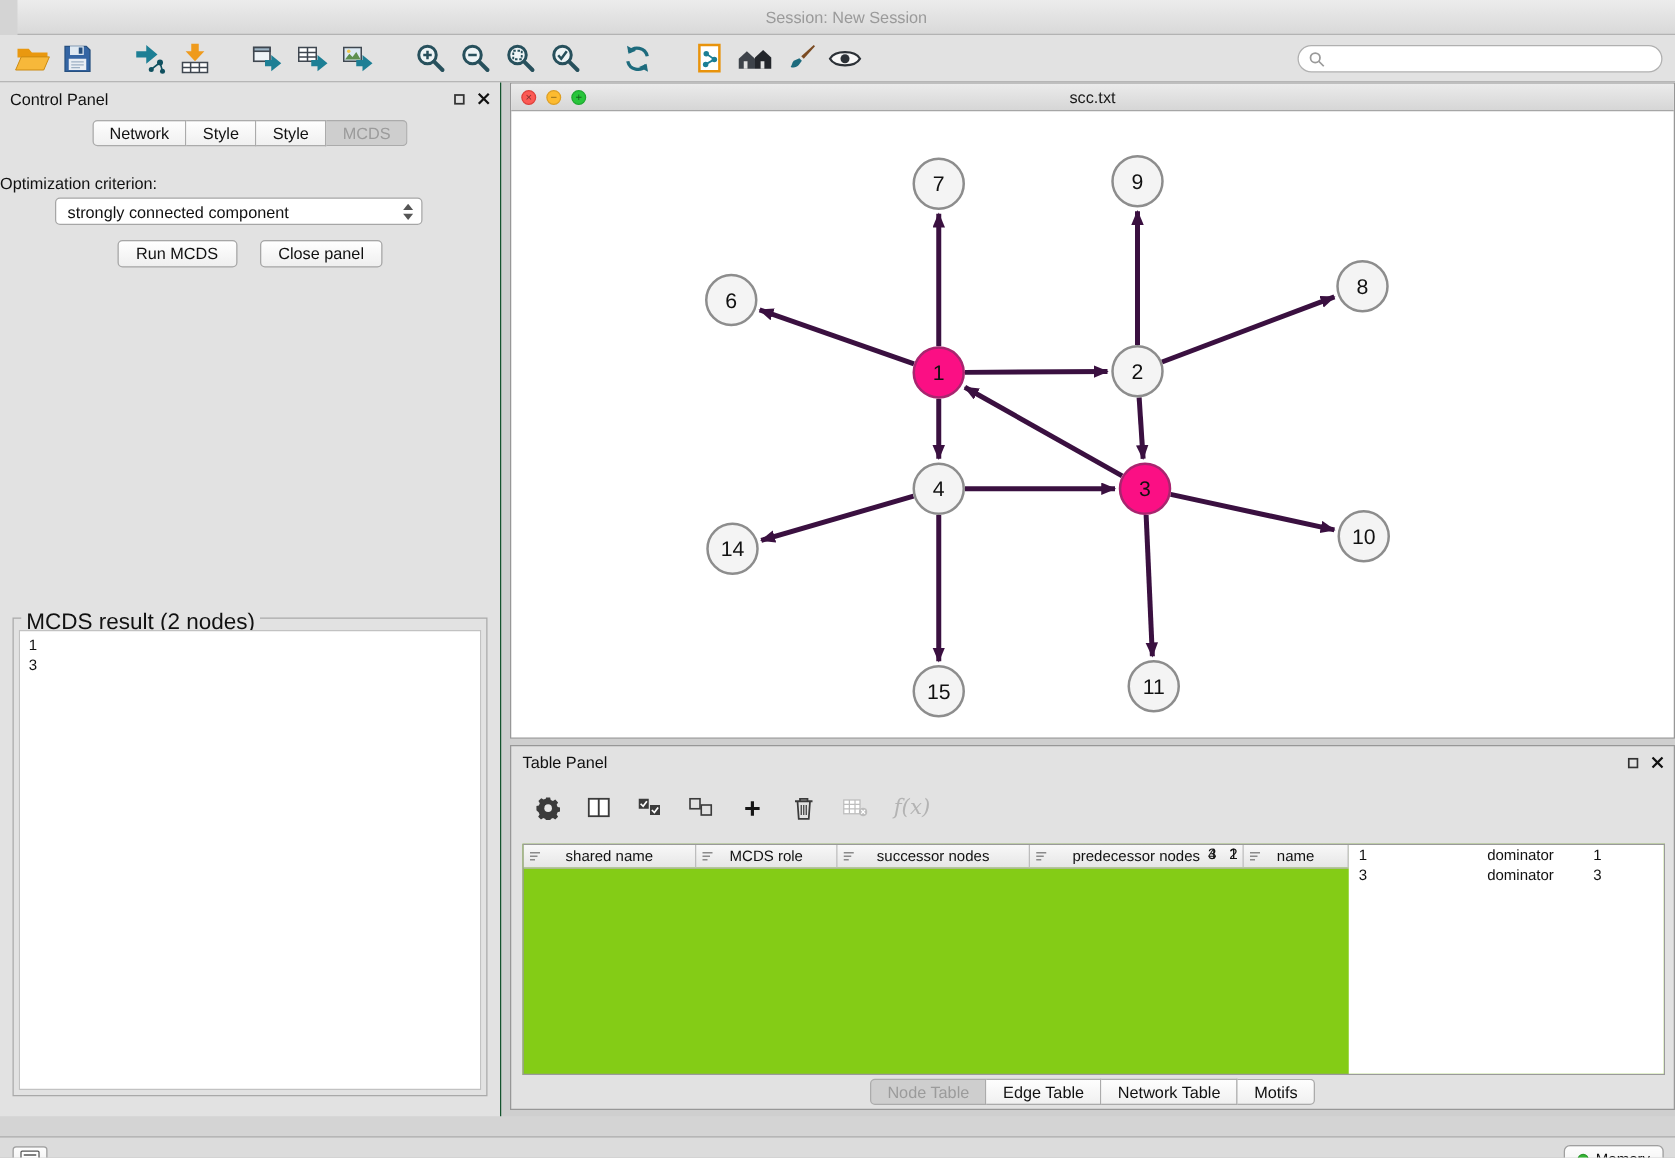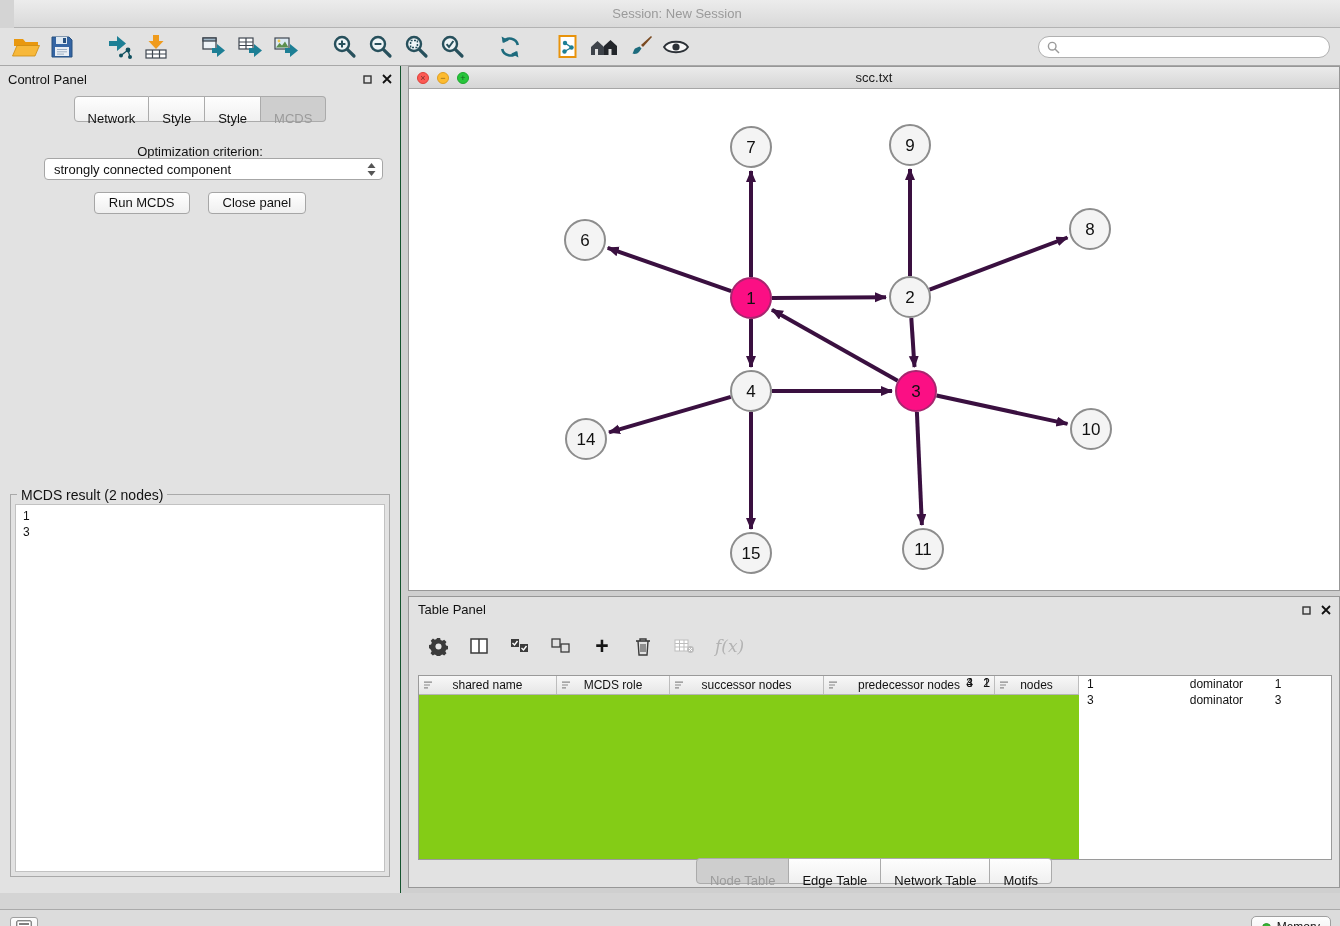--- a/index.html
+++ b/index.html
@@ -14,31 +14,31 @@
   .g{margin-left:22px}
   .searchbox{position:absolute;right:10px;top:8px;width:292px;height:22px;background:#fff;border:1px solid #b0b0b0;border-radius:11px;display:flex;align-items:center;padding:0 8px;gap:5px}
   .searchbox input{border:none;outline:none;flex:1;font-size:12px;background:transparent;font-family:inherit}
 
   .main{position:absolute;top:66px;left:0;right:0;bottom:33px;background:#cfcfcf}
 
   .control-panel{position:absolute;left:0;top:0;bottom:0;width:401px;background:#e2e2e2;border-right:1px solid #14532d}
   .cp-header{position:relative;height:26px;display:flex;align-items:center;padding:0 8px}
   .panel-icons{position:absolute;right:8px;top:0;height:26px;display:flex;align-items:center;gap:10px}
   .seg-tabs{display:flex;justify-content:center;margin-top:4px}
-  .seg-tab{height:21px;line-height:19px;padding:12px 13px;background:linear-gradient(#fefefe,#f0f0f0);border:1px solid #ababab;border-left:none;font-size:13px}
+  .seg-tab{height:21px;line-height:19px;padding:0 13px;background:linear-gradient(#fefefe,#f0f0f0);border:1px solid #ababab;border-left:none;font-size:13px}
   .seg-tab:first-child{border-left:1px solid #ababab;border-radius:4px 0 0 4px}
   .seg-tab:last-child{border-radius:0 4px 4px 0}
   .seg-tab.active{background:#cecece;color:#9b9b9b}
-  .cp-label{margin-top:22px;text-align:center}
-  .dropdown{position:absolute;left:44px;top:92px;width:339px;height:22px;background:#fff;border:1px solid #a6a6a6;border-radius:4px;display:flex;align-items:center;padding:0 22px 0 9px}
+  .cp-label{margin-top:22px;}
+  .dropdown{position:absolute;left:44px;top:92px;width:294px;height:22px;background:#fff;border:1px solid #a6a6a6;border-radius:4px;display:flex;align-items:center;padding:0 22px 0 9px}
   .dropdown .stepper{position:absolute;right:6px;top:4px}
   .btn-row{position:absolute;top:126px;left:0;width:100%;display:flex;justify-content:center;gap:18px}
   .btn{height:22px;line-height:20px;padding:0 14px;background:linear-gradient(#fff,#efefef);border:1px solid #a6a6a6;border-radius:4px}
   .groupbox{position:absolute;left:10px;right:10px;top:428px;bottom:16px;border:1px solid #a9a9a9}
-  .legend{position:absolute;top:-8px;left:6px;background:#e2e2e2;padding:0 4px;font-size:14px}
+  .legend{position:absolute;top:-8px;left:6px;background:#e2e2e2;padding:0 4px;font-size:18px}
   .result-list{position:absolute;left:4px;right:4px;top:9px;bottom:4px;background:#fff;border:1px solid #c2c2c2;padding:3px 7px;font-size:12px;line-height:16px;overflow:hidden}
 
   .right{position:absolute;left:408px;right:0;top:0;bottom:0}
   .net-window{position:absolute;left:0;right:0;top:0;height:525px;border:1px solid #979797;background:#fff}
   .net-titlebar{height:22px;background:linear-gradient(#ebebeb,#d6d6d6);border-bottom:1px solid #a6a6a6;position:relative;display:flex;align-items:center;justify-content:center;color:#1a1a1a}
   .tls{position:absolute;left:8px;top:0;height:22px;display:flex;align-items:center;gap:8px}
   .tl{width:12px;height:12px;border-radius:50%;display:flex;align-items:center;justify-content:center;font-size:9px;line-height:1;color:rgba(0,0,0,.5)}
   .tl.red{background:#fc5a54;border:1px solid #dd3f39}
   .tl.yellow{background:#fdbb2f;border:1px solid #de9f23}
   .tl.green{background:#28c53b;border:1px solid #1da72f}
@@ -406,21 +406,21 @@
               <div class="th" style="width: 171px;">
                 <svg class="sort-ic" width="10" height="10" viewBox="0 0 10 10">
                   <path d="M1 2.2h8M1 5h6M1 7.8h4" stroke="#8a8a8a" stroke-width="1.2"></path>
                 </svg>
                 <span class="th-label">predecessor nodes</span>
               </div>
               <div class="th" style="width: 84px;">
                 <svg class="sort-ic" width="10" height="10" viewBox="0 0 10 10">
                   <path d="M1 2.2h8M1 5h6M1 7.8h4" stroke="#8a8a8a" stroke-width="1.2"></path>
                 </svg>
-                <span class="th-label">nodes</span>
+                <span class="th-label">name</span>
               </div>
             </div>
           <div class="tbody">
               <div class="tr">
                 <div class="td" style="width: 138px;">1</div>
                 <div class="td" style="width: 113px;">dominator</div>
                 <div class="td right" style="width: 154px;">4</div>
                 <div class="td right" style="width: 171px;">1</div>
                 <div class="td" style="width: 84px;">1</div>
               </div>

